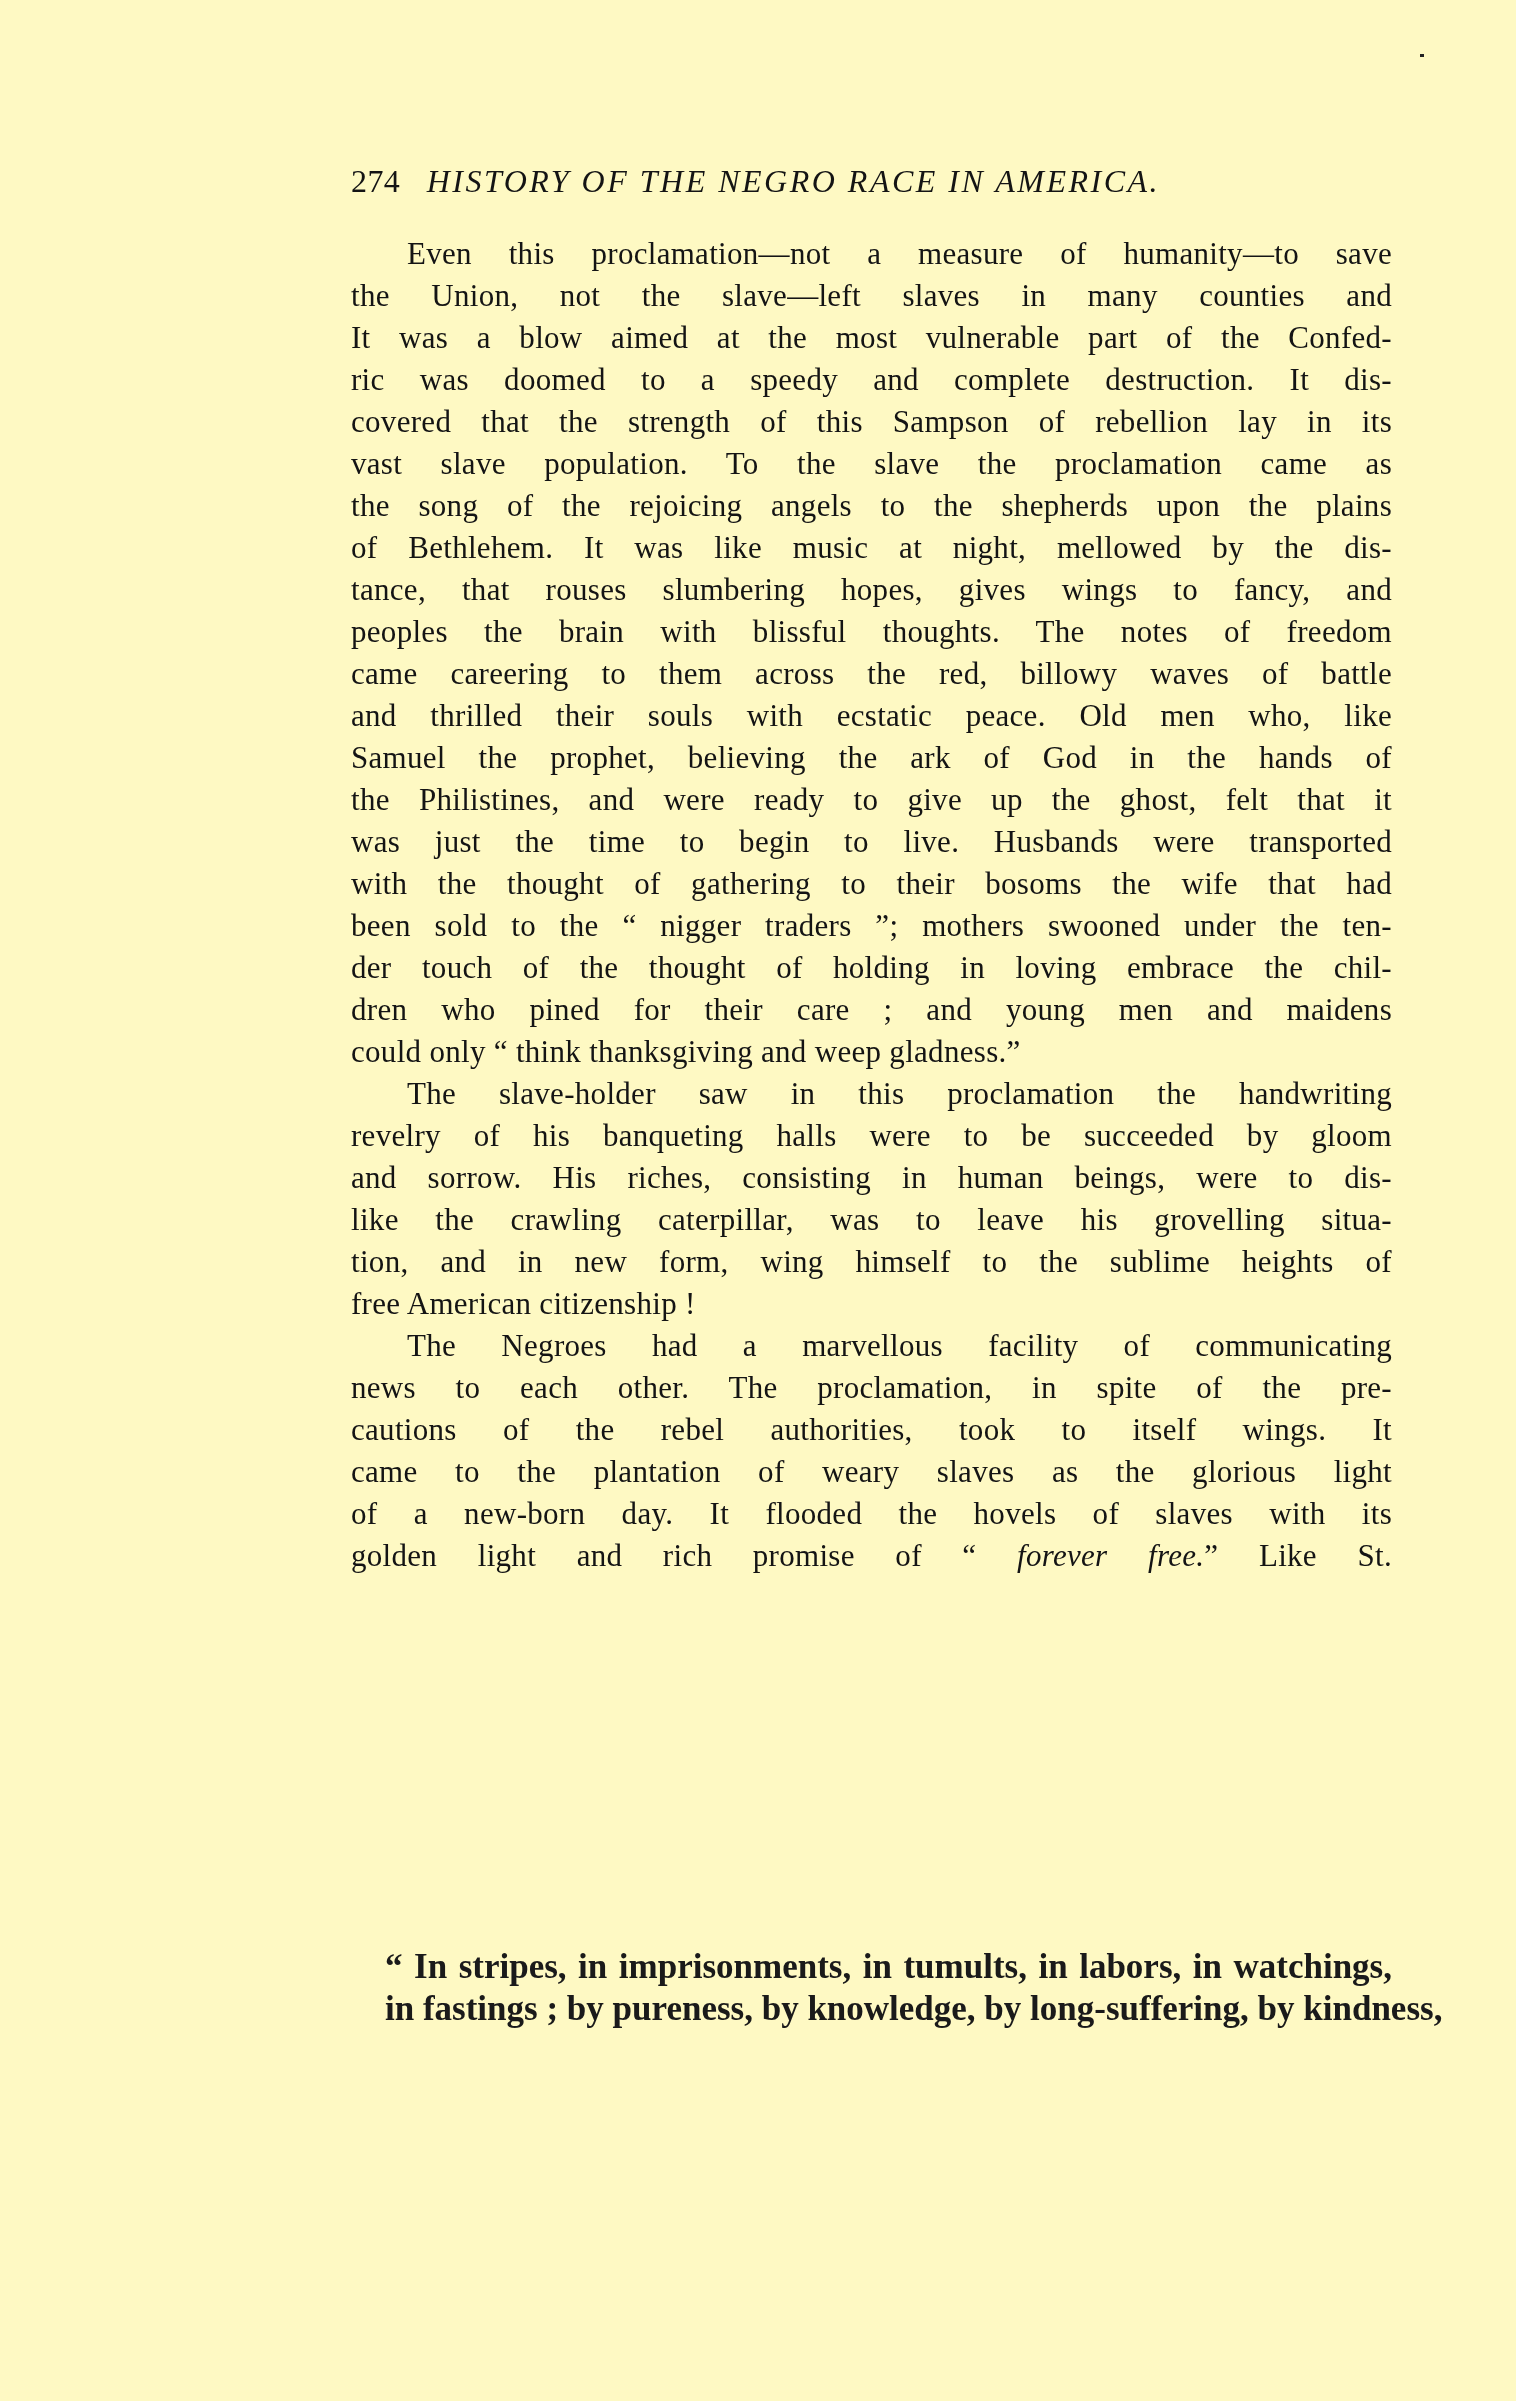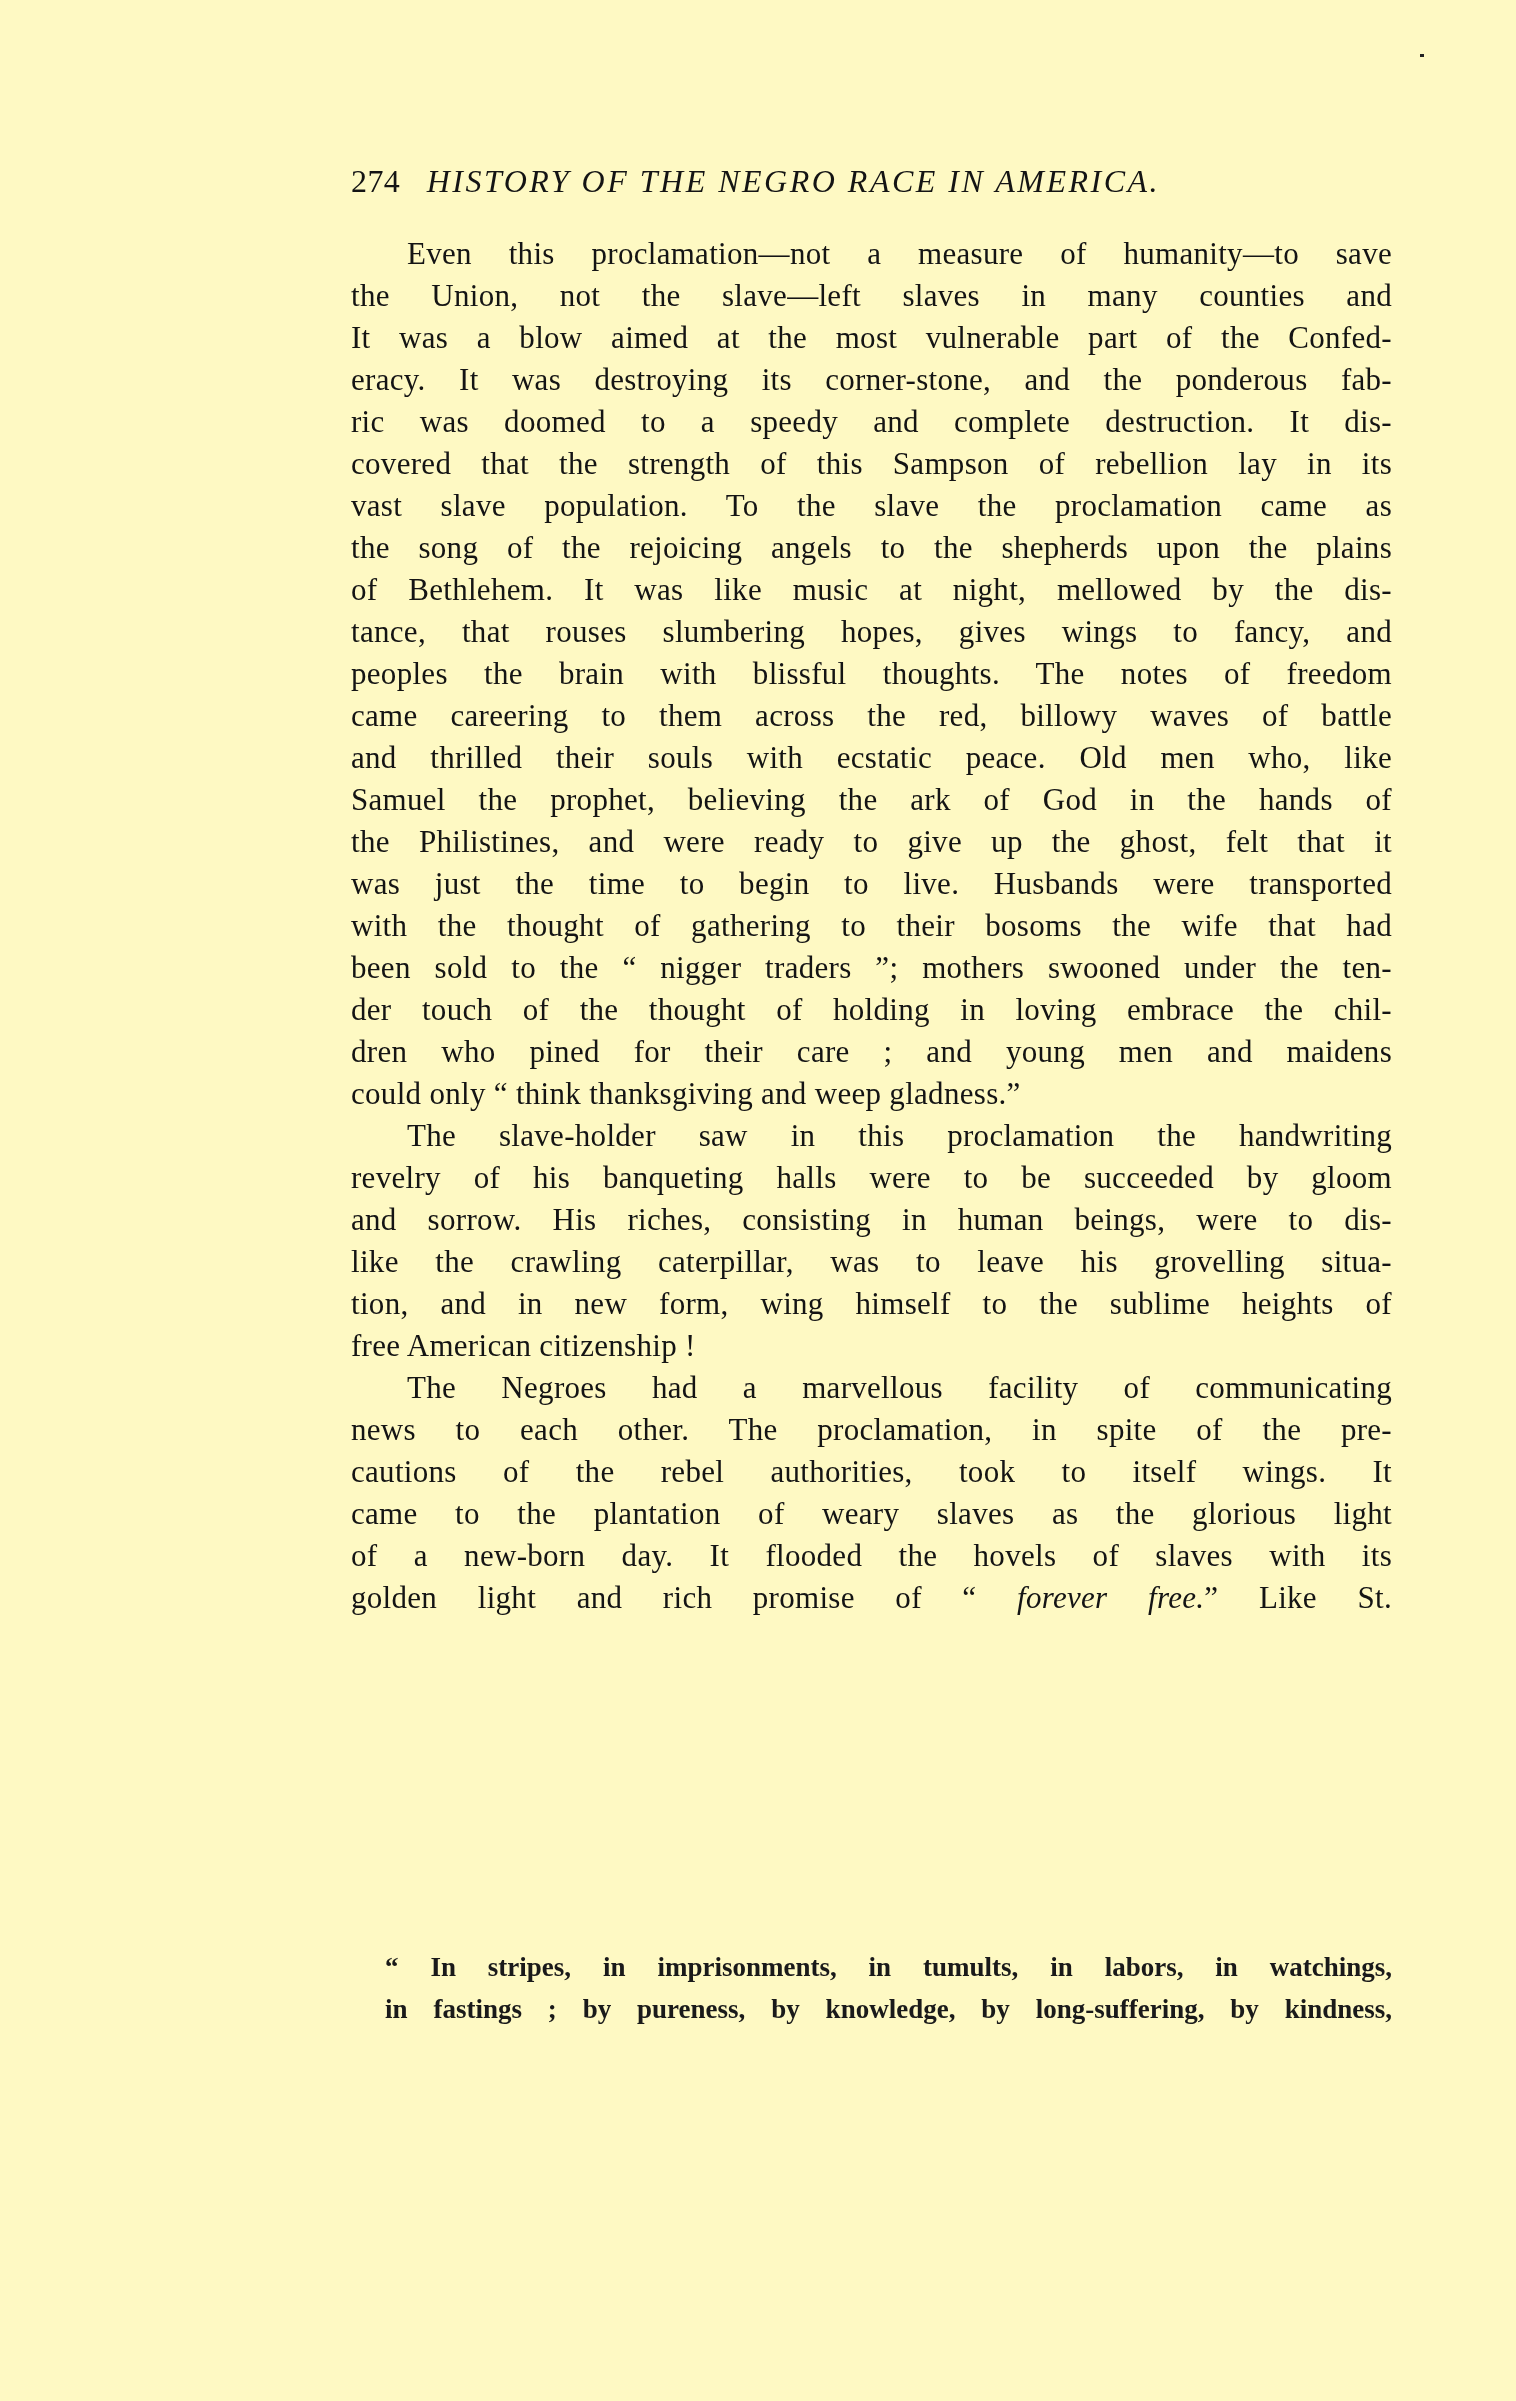--- a/index.html
+++ b/index.html
@@ -17,21 +17,21 @@
   .running-head .title { font-style: italic; letter-spacing: 2.5px; }
   .body-text {
     position: absolute; left: 351px; top: 233px; width: 1041px;
     font-size: 31px; line-height: 42px; text-align: justify;
     letter-spacing: 0.3px;
   }
   .para { margin: 0; text-indent: 56px; }
   .para em { font-style: italic; }
   .quote {
     position: absolute; left: 351px; top: 1946px; width: 1041px;
-    font-size: 27px; line-height: 42px; text-align: justify;
+    font-size: 35px; line-height: 42px; text-align: justify;
     font-weight: bold; color: #1a1a1a;
   }
   .quote p { margin: 0; text-indent: 34px; }
   .line { display: block; text-align: justify; text-align-last: justify; white-space: nowrap; }
   .line.last { text-align-last: left; }
   .speck { position: absolute; background: #222; }
 </style>
 </head>
 <body>
 
@@ -40,21 +40,20 @@
   <div class="running-head">
     <span class="folio">274</span>
     <span class="title">HISTORY OF THE NEGRO RACE IN AMERICA.</span>
   </div>
 
   <div class="body-text">
     <div class="para" id="p0" style="text-indent: 0px;">
         <span class="line" style="text-indent: 56px;">Even this proclamation—not a measure of humanity—to save</span>
         <span class="line">the Union, not the slave—left slaves in many counties and</span>
         <span class="line">It was a blow aimed at the most vulnerable part of the Confed-</span>
-        <span class="line">eracy.  It was destroying its corner-stone, and the ponderous fab-</span>
         <span class="line">ric was doomed to a speedy and complete destruction.  It dis-</span>
         <span class="line">covered that the strength of this Sampson of rebellion lay in its</span>
         <span class="line">vast slave population.  To the slave the proclamation came as</span>
         <span class="line">the song of the rejoicing angels to the shepherds upon the plains</span>
         <span class="line">of Bethlehem.  It was like music at night, mellowed by the dis-</span>
         <span class="line">tance, that rouses slumbering hopes, gives wings to fancy, and</span>
         <span class="line">peoples the brain with blissful thoughts.  The notes of freedom</span>
         <span class="line">came careering to them across the red, billowy waves of battle</span>
         <span class="line">and thrilled their souls with ecstatic peace.  Old men who, like</span>
         <span class="line">Samuel the prophet, believing the ark of God in the hands of</span>

